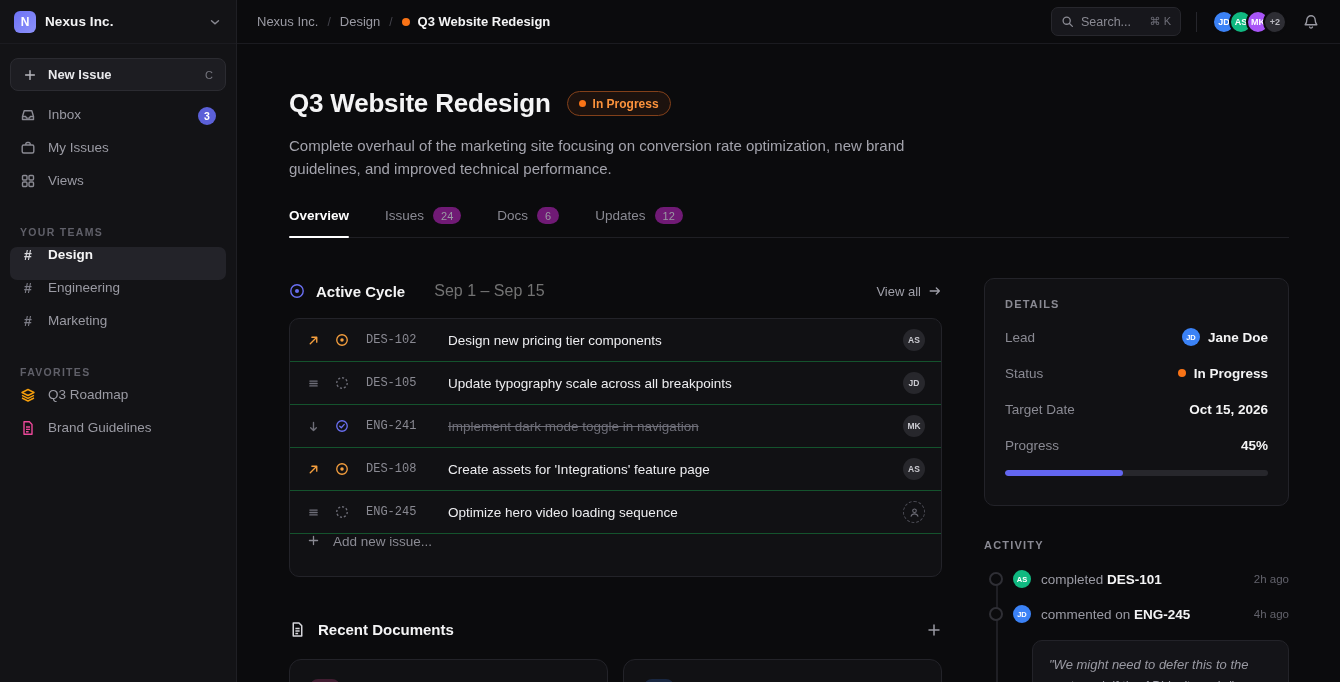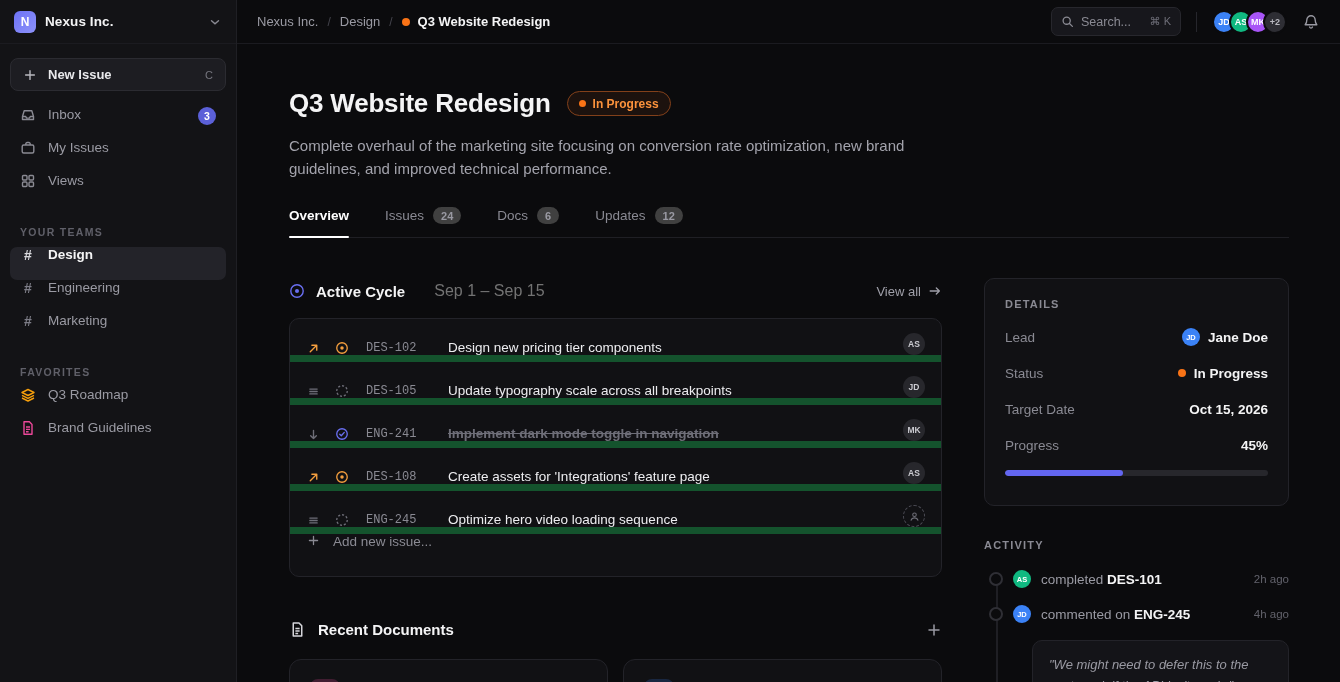--- a/index.html
+++ b/index.html
@@ -53,42 +53,42 @@
   .title-row { display:flex; align-items:center; gap:16px; }
   .page-title { font-size:26px; font-weight:700; letter-spacing:-.2px; }
   .status-pill { display:inline-flex; align-items:center; gap:7px; height:25px; padding:0 11px; border:1px solid #82401a; background:rgba(249,115,22,.07); border-radius:999px; color:#fb923c; font-size:12px; font-weight:600; cursor:pointer; }
   .pill-dot { width:7px; height:7px; border-radius:50%; background:#f97316; }
   .page-desc { margin-top:15px; font-size:15px; line-height:23px; color:#a3a3ac; max-width:622px; }
 
   .tabs { margin-top:27px; display:flex; gap:36px; border-bottom:1px solid #1f1f24; }
   .tab { padding-bottom:13px; font-size:13.5px; color:#8a8a93; display:flex; align-items:center; gap:9px; position:relative; cursor:pointer; }
   .tab.active { color:#fff; font-weight:700; }
   .tab.active::after { content:""; position:absolute; left:0; right:0; bottom:-1px; height:2px; background:#fff; border-radius:2px; }
-  .tab-count { background:#404040; border-radius:999px; padding:2.5px 8px; font-size:11px; color:#9a9aa3; font-weight:700; }
+  .tab-count { background:#701a75; border-radius:999px; padding:2.5px 8px; font-size:11px; color:#9a9aa3; font-weight:400; }
 
   .columns { display:flex; gap:42px; margin-top:40px; }
   .col-main { width:653px; flex:none; }
   .col-side { width:305px; flex:none; }
 
   .cycle-header { display:flex; align-items:center; gap:11px; height:26px; }
   .cycle-icon { color:#6a6ff2; }
   .cycle-title { font-size:15px; font-weight:700; }
   .cycle-dates { font-size:16px; color:#737373; margin-left:18px; }
   .view-all { margin-left:auto; display:flex; align-items:center; gap:7px; font-size:13px; color:#9f9fa8; cursor:pointer; }
 
   .issue-list { margin-top:14px; background:#111114; border:1px solid #232329; border-radius:10px; overflow:hidden; }
-  .issue-row { height:43px; display:flex; align-items:flex-end; padding:0 16px; border-bottom:7px solid #14532d; cursor:pointer; }
+  .issue-row { height:43px; display:flex; align-items:center; padding:0 16px; border-bottom:1px solid #14532d; cursor:pointer; }
   .prio-ic { width:15px; display:flex; justify-content:center; }
   .stat-ic { width:15px; display:flex; justify-content:center; margin-left:13px; }
   .c-orange { color:#f59f3e; }
   .c-gray { color:#6e6e78; }
   .c-indigo { color:#6a6ff2; }
   .issue-id { margin-left:17px; width:66px; flex:none; font-family:"Liberation Mono",monospace; font-size:12px; color:#8a8a93; }
   .issue-title { margin-left:16px; font-size:13.5px; font-weight:500; color:#ededf0; white-space:nowrap; }
-  .issue-title.done { color:#6e6e78; font-weight:700; text-decoration:line-through; }
+  .issue-title.done { color:#6e6e78; font-weight:400; text-decoration:line-through; }
   .issue-av { margin-left:auto; width:22px; height:22px; border-radius:50%; background:#27272c; color:#cbcbd1; font-size:8.5px; font-weight:700; display:flex; align-items:center; justify-content:center; flex:none; }
   .issue-av.unassigned { background:transparent; border:1px dashed #4b4b54; color:#6e6e78; }
   .add-row { height:42px; display:flex; align-items:flex-start; gap:13px; padding:0 17px; color:#8a8a93; font-size:13.5px; cursor:pointer; }
 
   .docs-header { margin-top:44px; display:flex; align-items:flex-end; gap:12px; }
   .docs-ic { color:#d6d6db; }
   .docs-title { font-size:15px; font-weight:700; }
   .docs-add { margin-left:auto; color:#9a9aa3; cursor:pointer; }
   .doc-cards { display:flex; gap:15px; margin-top:21px; }
   .doc-card { flex:1; height:120px; background:#111114; border:1px solid #232329; border-radius:12px; padding:19px 20px; cursor:pointer; }

